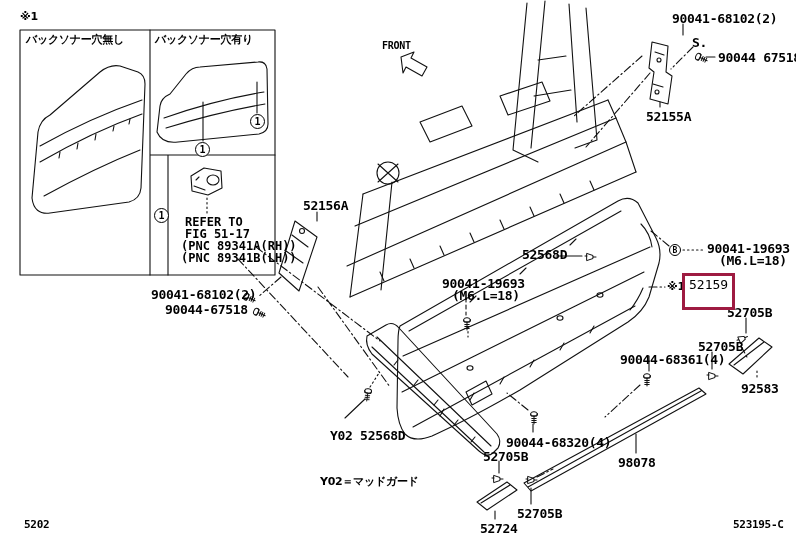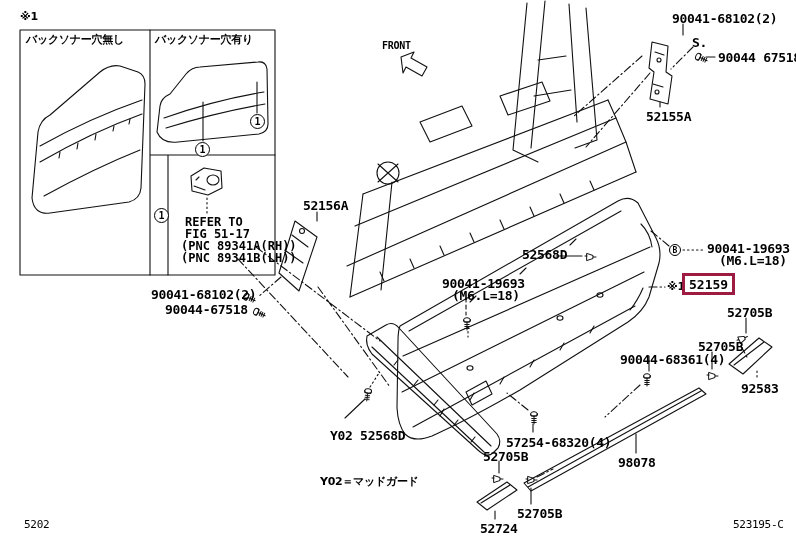--- a/index.html
+++ b/index.html
@@ -4,27 +4,27 @@
 <style>
   html,body{margin:0;padding:0;background:#fff;}
   .stage{position:relative;width:796px;height:549px;background:#fff;overflow:hidden;
          font-family:"DejaVu Sans Mono","Liberation Mono",monospace;color:#000;}
   .stage svg{position:absolute;left:0;top:0;}
   .lbl{position:absolute;white-space:nowrap;font-weight:bold;font-size:13px;
        letter-spacing:-0.3px;line-height:1;z-index:2;}
   .lbl.lg{font-size:13px;}
   .jp{font-family:"DejaVu Sans",sans-serif;font-weight:bold;font-size:11px;}
   .refer{font-size:12px;letter-spacing:0;}
-  .foot{font-weight:normal;font-size:11px;text-align:right;}
+  .foot{font-weight:bold;font-size:11px;text-align:right;}
   .circle{position:absolute;box-sizing:border-box;width:15px;height:15px;border:1.3px solid #000;
           border-radius:50%;font-size:10px;font-weight:bold;display:flex;align-items:center;
           justify-content:center;background:#fff;z-index:2;}
   .circle.sm{width:12px;height:12px;font-size:8px;}
-  .hlbox{position:absolute;border:3px solid #9e1b41;background:#fff;padding:2px 4px 1px 4px;
-         font-weight:bold;font-size:13px;line-height:1;z-index:3;white-space:nowrap;}
+  .hlbox{position:absolute;border:3px solid #9e1b41;background:#fff;padding:2px 4px 16px 4px;
+         font-weight:normal;font-size:13px;line-height:1;z-index:3;white-space:nowrap;}
 </style>
 </head>
 <body>
 
 <div class="stage">
 
   <svg width="796" height="549" viewBox="0 0 796 549">
     <defs>
       <g id="screw" stroke="#111" fill="none" stroke-width="1">
         <ellipse cx="0" cy="-1" rx="3.4" ry="2.3"></ellipse>
@@ -174,20 +174,20 @@
   <div class="lbl" style="left:719px;top:254px">(M6.L=18)</div>
   <div class="lbl jp" style="left:667px;top:281px">※1</div>
   <div class="hlbox" style="left: 682px; top: 273px; border-color: rgb(158, 27, 65);">52159</div>
   <div class="lbl lg" style="left:727px;top:306px">52705B</div>
   <div class="lbl" style="left:620px;top:353px">90044-68361(4)</div>
   <div class="lbl lg" style="left:698px;top:340px">52705B</div>
   <div class="lbl lg" style="left:741px;top:382px">92583</div>
   <div class="lbl" style="left:151px;top:288px">90041-68102(2)</div>
   <div class="lbl" style="left:165px;top:303px">90044-67518</div>
   <div class="lbl lg" style="left:330px;top:429px">Y02 52568D</div>
-  <div class="lbl" style="left:506px;top:436px">57254-68320(4)</div>
+  <div class="lbl" style="left:506px;top:436px">90044-68320(4)</div>
   <div class="lbl lg" style="left:483px;top:450px">52705B</div>
   <div class="lbl lg" style="left:618px;top:456px">98078</div>
   <div class="lbl lg" style="left:517px;top:507px">52705B</div>
   <div class="lbl lg" style="left:480px;top:522px">52724</div>
   <div class="lbl jp" style="left:320px;top:476px">Y02＝マッドガード</div>
 
 </div>
 
 </body></html>

